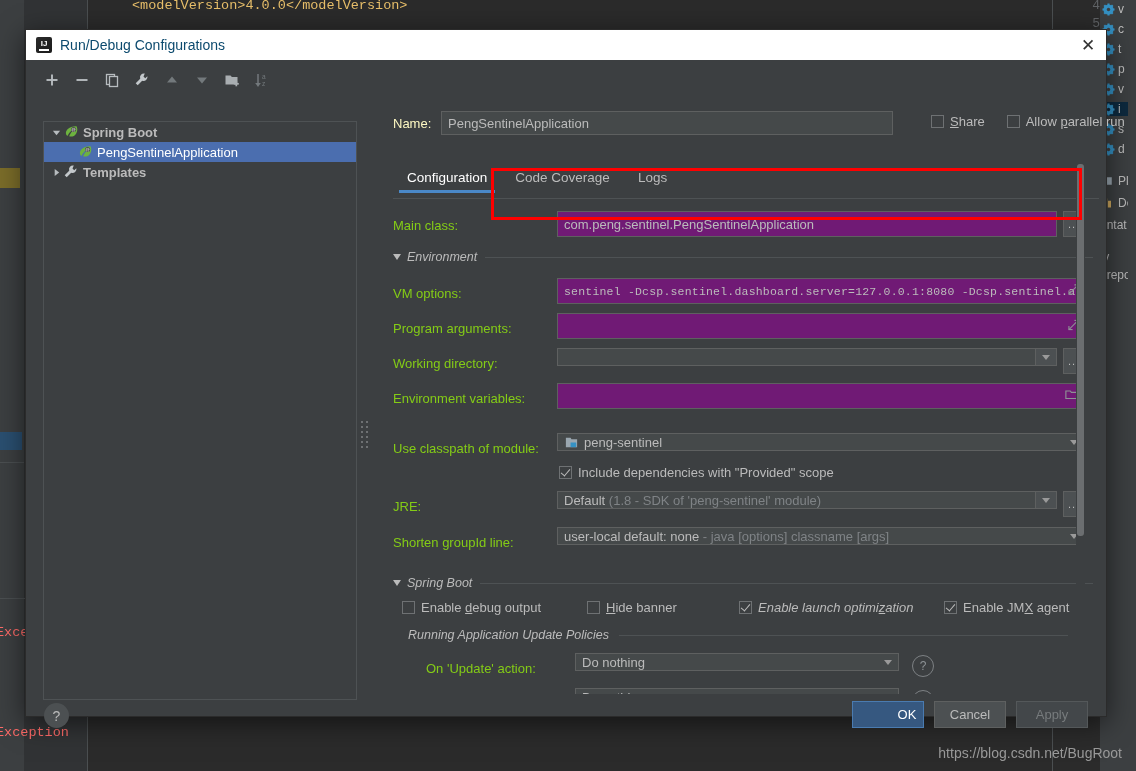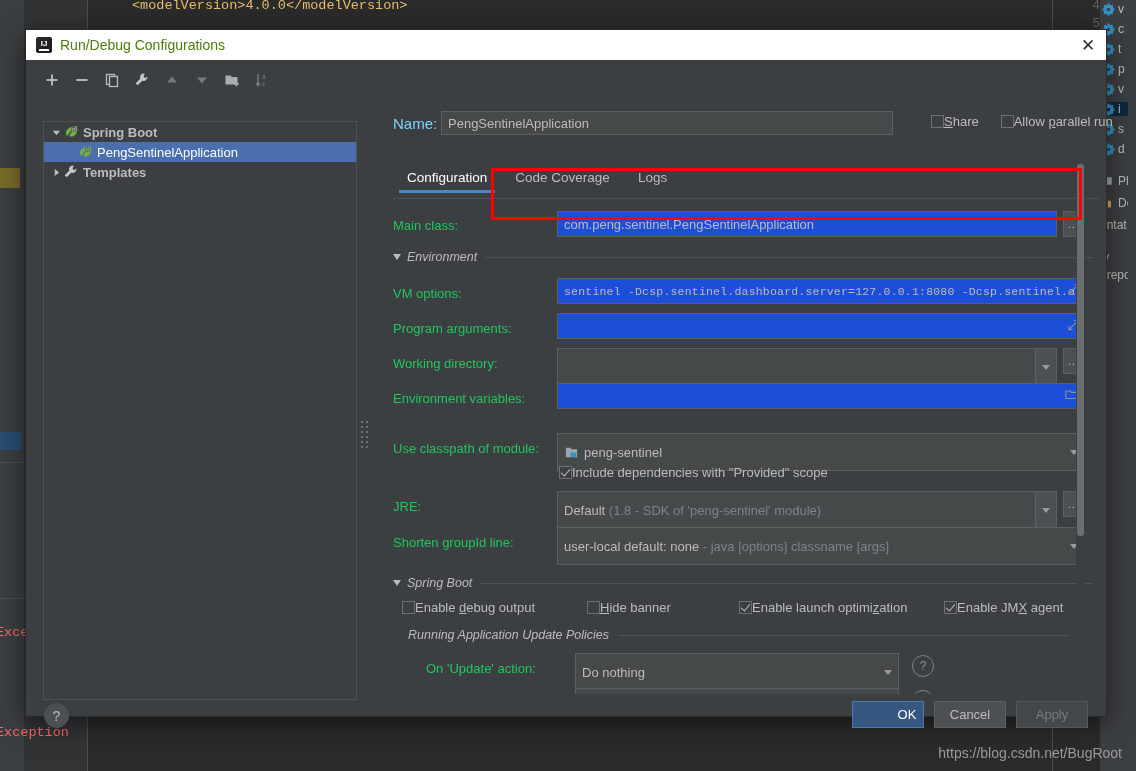--- a/index.html
+++ b/index.html
@@ -92,21 +92,21 @@
   .titlebar .ij-logo::after {
     content: "IJ"; position: absolute; left: 0; right: 0; top: 0;
     font-size: 8px; line-height: 13px; text-align: center; color: #fff;
     font-family: "Liberation Sans", sans-serif; font-weight: bold;
   }
   .titlebar .ij-logo::before {
     content: ""; position: absolute; left: 3px; right: 3px; bottom: 2px;
     height: 2px; background: #fff;
   }
   .title-text {
-    font-size: 14px; color: #4d7c0f; flex: 1 1 auto;
+    font-size: 14px; color: #0c4a6e; flex: 1 1 auto;
   }
   .close-btn {
     width: 28px; height: 26px; display: flex; align-items: center;
     justify-content: center; color: #333; font-size: 17px; cursor: default;
     font-family: "Liberation Sans", sans-serif;
   }
 
   .dlg-body { position: relative; height: 656px; }
 
   
@@ -134,27 +134,27 @@
     position: absolute; left: 331px; top: 61px; width: 14px; height: 577px;
   }
   .grip { position: absolute; left: 4px; top: 300px; }
   .grip i {
     display: block; width: 2px; height: 2px; background: #6e7173; margin-bottom: 3px;
   }
   .grip .r { display: flex; gap: 3px; }
 
   
   .right-col { position: absolute; left: 345px; top: 8px; width: 728px; height: 630px; }
-  .lbl { font-size: 15px; color: #7dd3fc; white-space: nowrap; }
+  .lbl { font-size: 13px; color: #fef9c3; white-space: nowrap; }
   .txtfield {
     background: #45494a; border: 1px solid #5e6060; color: #bbbbbb;
     font-size: 13px; box-sizing: border-box; padding: 0 6px; height: 24px;
     display: flex; align-items: center; white-space: nowrap; overflow: hidden;
   }
-  .cb { display: inline-flex; align-items: center; font-size: 13px; color: #bbbbbb; white-space: nowrap; }
+  .cb { display: inline-flex; align-items: center; gap: 6px; font-size: 13px; color: #bbbbbb; white-space: nowrap; }
   .box {
     width: 13px; height: 13px; box-sizing: border-box;
     border: 1px solid #6e7173; background: #3c3f41; position: relative; flex: 0 0 auto;
   }
   .box.checked::after {
     content: ""; position: absolute; left: 3px; top: 0px; width: 4px; height: 8px;
     border: solid #bbbbbb; border-width: 0 1.6px 1.6px 0; transform: rotate(40deg);
   }
   .mn { text-decoration: underline; }
 
@@ -166,36 +166,36 @@
   .tab.active { color: #ffffff; }
   .tab.active::after {
     content: ""; position: absolute; left: 6px; right: 6px; bottom: 0; height: 3px; background: #4a88c7;
   }
   .tab-rule {
     position: absolute; left: 22px; top: 130px; width: 706px; height: 1px; background: #4e5254;
   }
 
   
   .form { position: absolute; left: 0px; top: 136px; width: 728px; height: 490px; overflow: hidden; }
-  .flabel { position: absolute; font-size: 13px; color: #22c55e; white-space: nowrap; }
+  .flabel { position: absolute; font-size: 13px; color: #84cc16; white-space: nowrap; }
 
   .inp {
-    background: #1d4ed8; border: 1px solid #5e6060; color: #bbbbbb;
+    background: #701a75; border: 1px solid #5e6060; color: #bbbbbb;
     font-size: 13px; box-sizing: border-box; height: 26px; display: flex;
     align-items: center; padding: 0 6px; white-space: nowrap; overflow: hidden;
   }
   .inp.mono { font-family: "Liberation Mono", monospace; font-size: 11.5px; letter-spacing: .2px; }
   .btn-dots {
     width: 22px; height: 26px; background: #4c5052; border: 1px solid #5e6060;
     box-sizing: border-box; color: #bbbbbb; font-size: 11px; display: flex;
     align-items: center; justify-content: center; letter-spacing: 1px;
   }
   .combo {
     background: #45494a; border: 1px solid #5e6060; box-sizing: border-box;
-    height: 38px; display: flex; align-items: center; padding: 0 0 0 6px;
+    height: 18px; display: flex; align-items: center; padding: 0 0 0 6px;
     color: #bbbbbb; font-size: 13px; white-space: nowrap; overflow: hidden;
   }
   .combo .val { flex: 1 1 auto; overflow: hidden; text-overflow: clip; }
   .combo .dim { color: #7f8386; }
   .arrow-btn {
     width: 20px; height: 24px; flex: 0 0 auto; display: flex;
     align-items: center; justify-content: center;
   }
   .arrow-btn.boxed { background: #4c5052; border-left: 1px solid #5e6060; height: 100%; }
   .caret { width: 0; height: 0; border-left: 4px solid transparent; border-right: 4px solid transparent; border-top: 5px solid #9a9a9a; }
@@ -675,21 +675,21 @@
                 <span class="box"></span>
             <span>Enable <span class="mn">d</span>ebug output</span>
               </span>
           </div>
           <div style="position:absolute; left:216px; top:396px;">
             <span class="cb">
                 <span class="box"></span>
             <span><span class="mn">H</span>ide banner</span>
               </span>
           </div>
-          <div style="position:absolute; left:368px; top:396px;">
+          <div style="position:absolute; left:368px; top:396px;font-style:italic;">
             <span class="cb">
                 <span class="box checked"></span>
             <span>Enable launch optimi<span class="mn">z</span>ation</span>
               </span>
           </div>
           <div style="position:absolute; left:573px; top:396px;">
             <span class="cb">
                 <span class="box checked"></span>
             <span>Enable JM<span class="mn">X</span> agent</span>
               </span>

